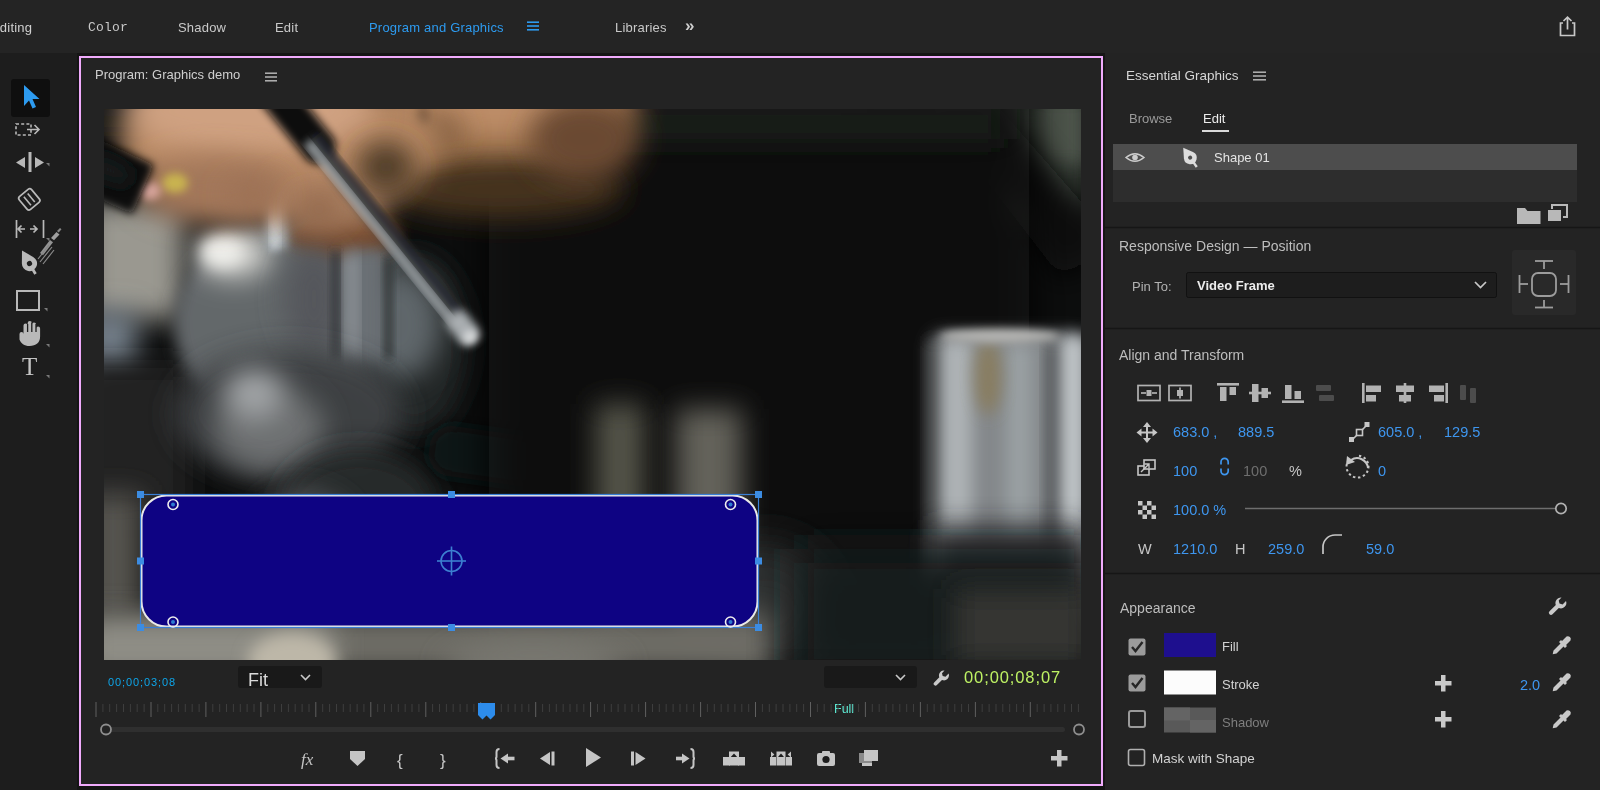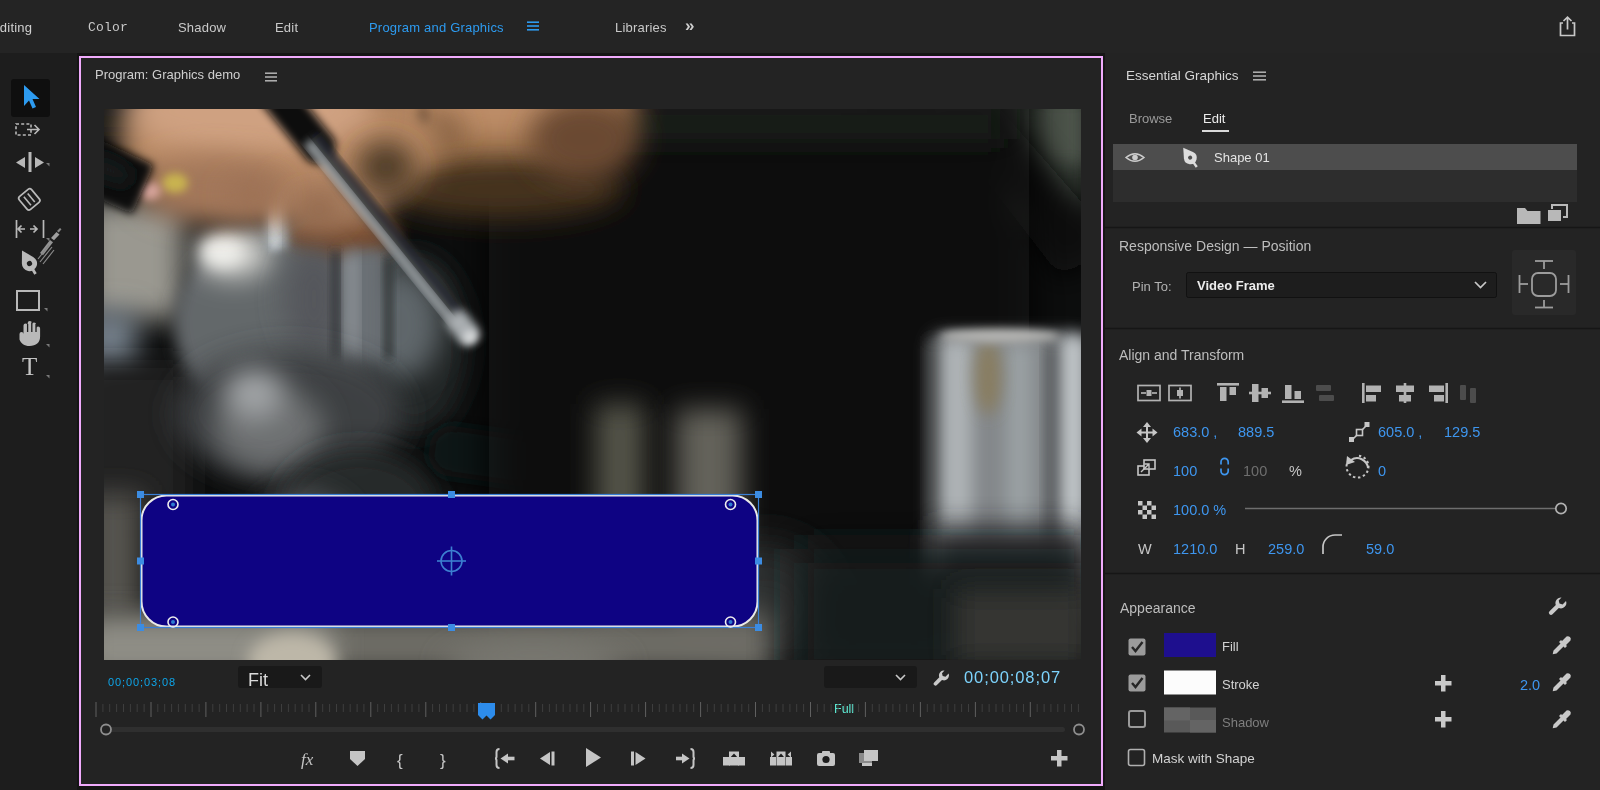--- a/index.html
+++ b/index.html
@@ -253,21 +253,21 @@
         <path d="M1 1 L5.5 5.5 L10 1" stroke="#c8c8c8" stroke-width="1.6" fill="none"></path>
       </svg>
     <div class="abs" style="left:743px; top:608px; width:93px; height:22px; background:#191919; border-radius:3px;"></div>
     <span class="abs" style="left:753px; top:644px; font-size:12.5px; color:#5eead4;">Full</span>
     <svg class="abs" style="left:814px; top:616px;" width="11" height="7" viewBox="0 0 11 7">
         <path d="M1 1 L5.5 5.5 L10 1" stroke="#c8c8c8" stroke-width="1.6" fill="none"></path>
       </svg>
     <svg class="abs" style="left:850px; top:609px;" width="21" height="21" viewBox="0 0 21 21">
         <path d="M13.5 3.5 a5 5 0 0 0 -5.2 6.8 L3.2 15.4 a1.9 1.9 0 0 0 2.7 2.7 L11 13 a5 5 0 0 0 6.6 -6.4 l-3.1 3.1 -2.8 -0.7 -0.7 -2.8 z" fill="#c9c9c9"></path>
       </svg>
-    <span class="abs" style="left:883px; top:610px; font-size:16.5px; letter-spacing:0.9px; color:#7dd3fc;">00;00;08;07</span>
+    <span class="abs" style="left:883px; top:610px; font-size:16.5px; letter-spacing:0.9px; color:#bef264;">00;00;08;07</span>
     <svg class="abs" style="left:10px; top:643px;" width="1000" height="38" viewBox="0 0 1000 38">
       <g stroke-width="1">
           <line x1="5.0" y1="1" x2="5.0" y2="16" stroke="#606060"></line>
           <line x1="11.9" y1="3" x2="11.9" y2="11" stroke="#3e3e3e"></line>
           <line x1="18.7" y1="3" x2="18.7" y2="11" stroke="#3e3e3e"></line>
           <line x1="25.6" y1="3" x2="25.6" y2="11" stroke="#3e3e3e"></line>
           <line x1="32.5" y1="3" x2="32.5" y2="11" stroke="#3e3e3e"></line>
           <line x1="39.4" y1="3" x2="39.4" y2="11" stroke="#3e3e3e"></line>
           <line x1="46.2" y1="3" x2="46.2" y2="11" stroke="#3e3e3e"></line>
           <line x1="53.1" y1="3" x2="53.1" y2="11" stroke="#3e3e3e"></line>

